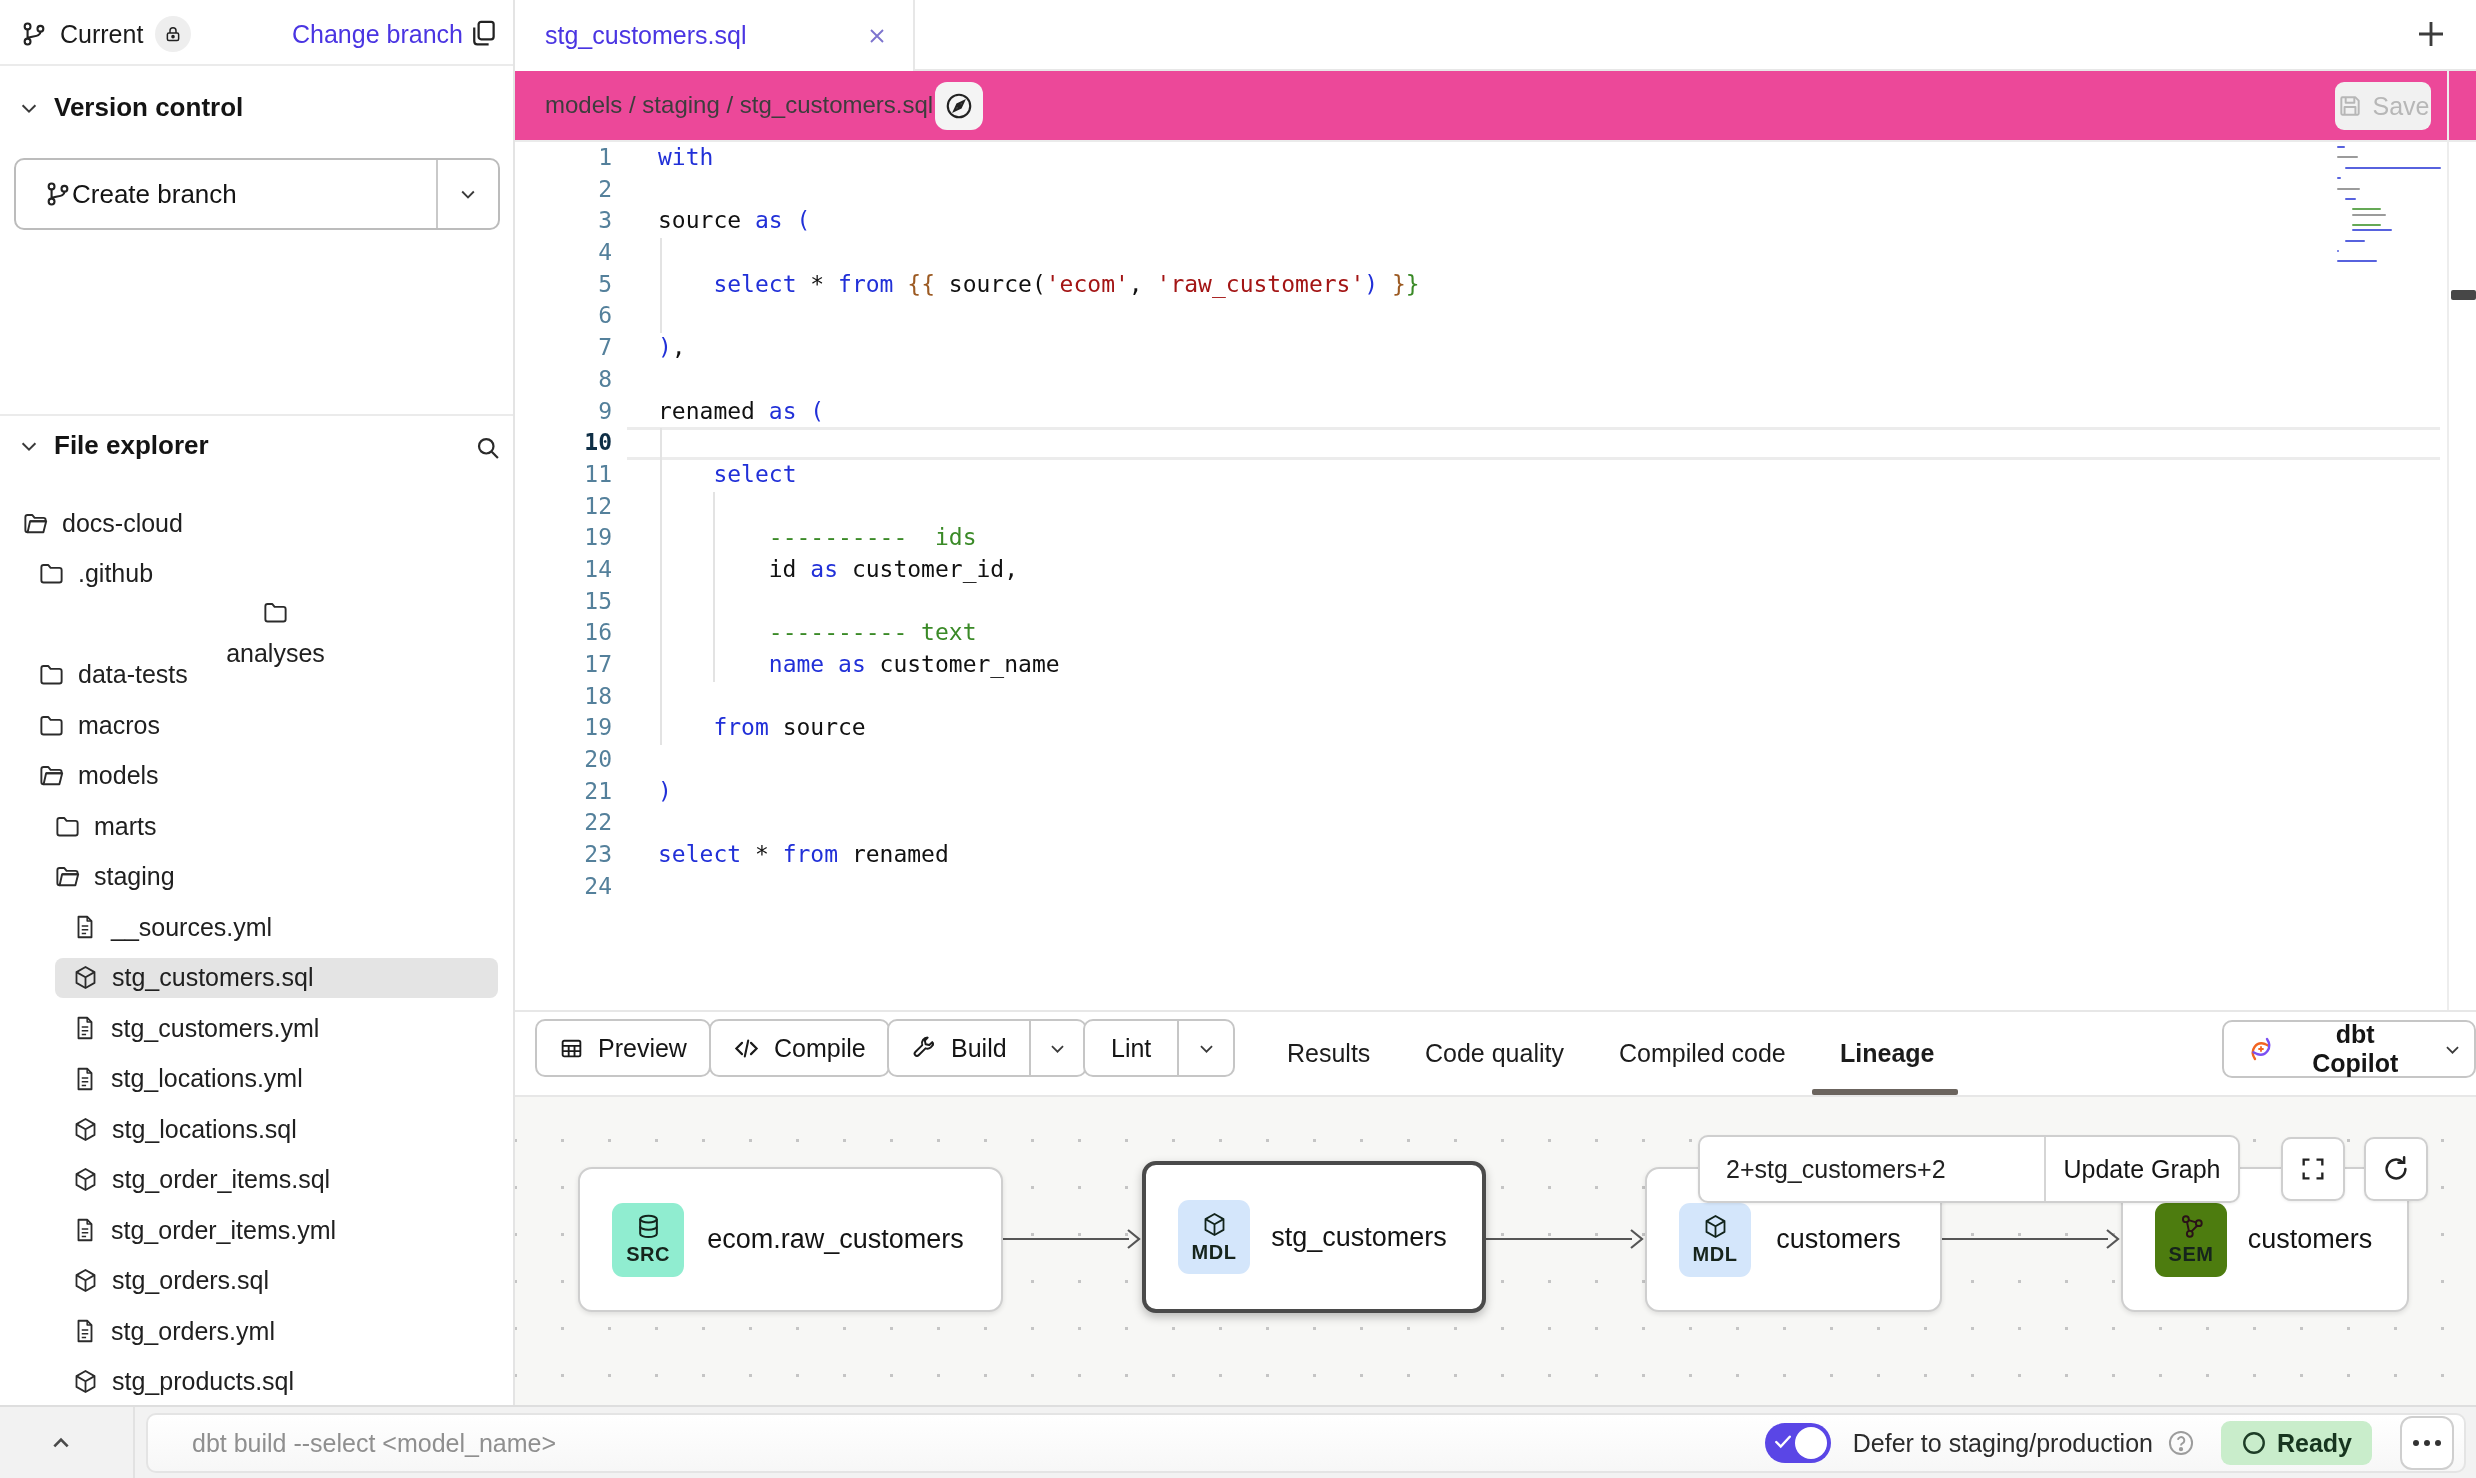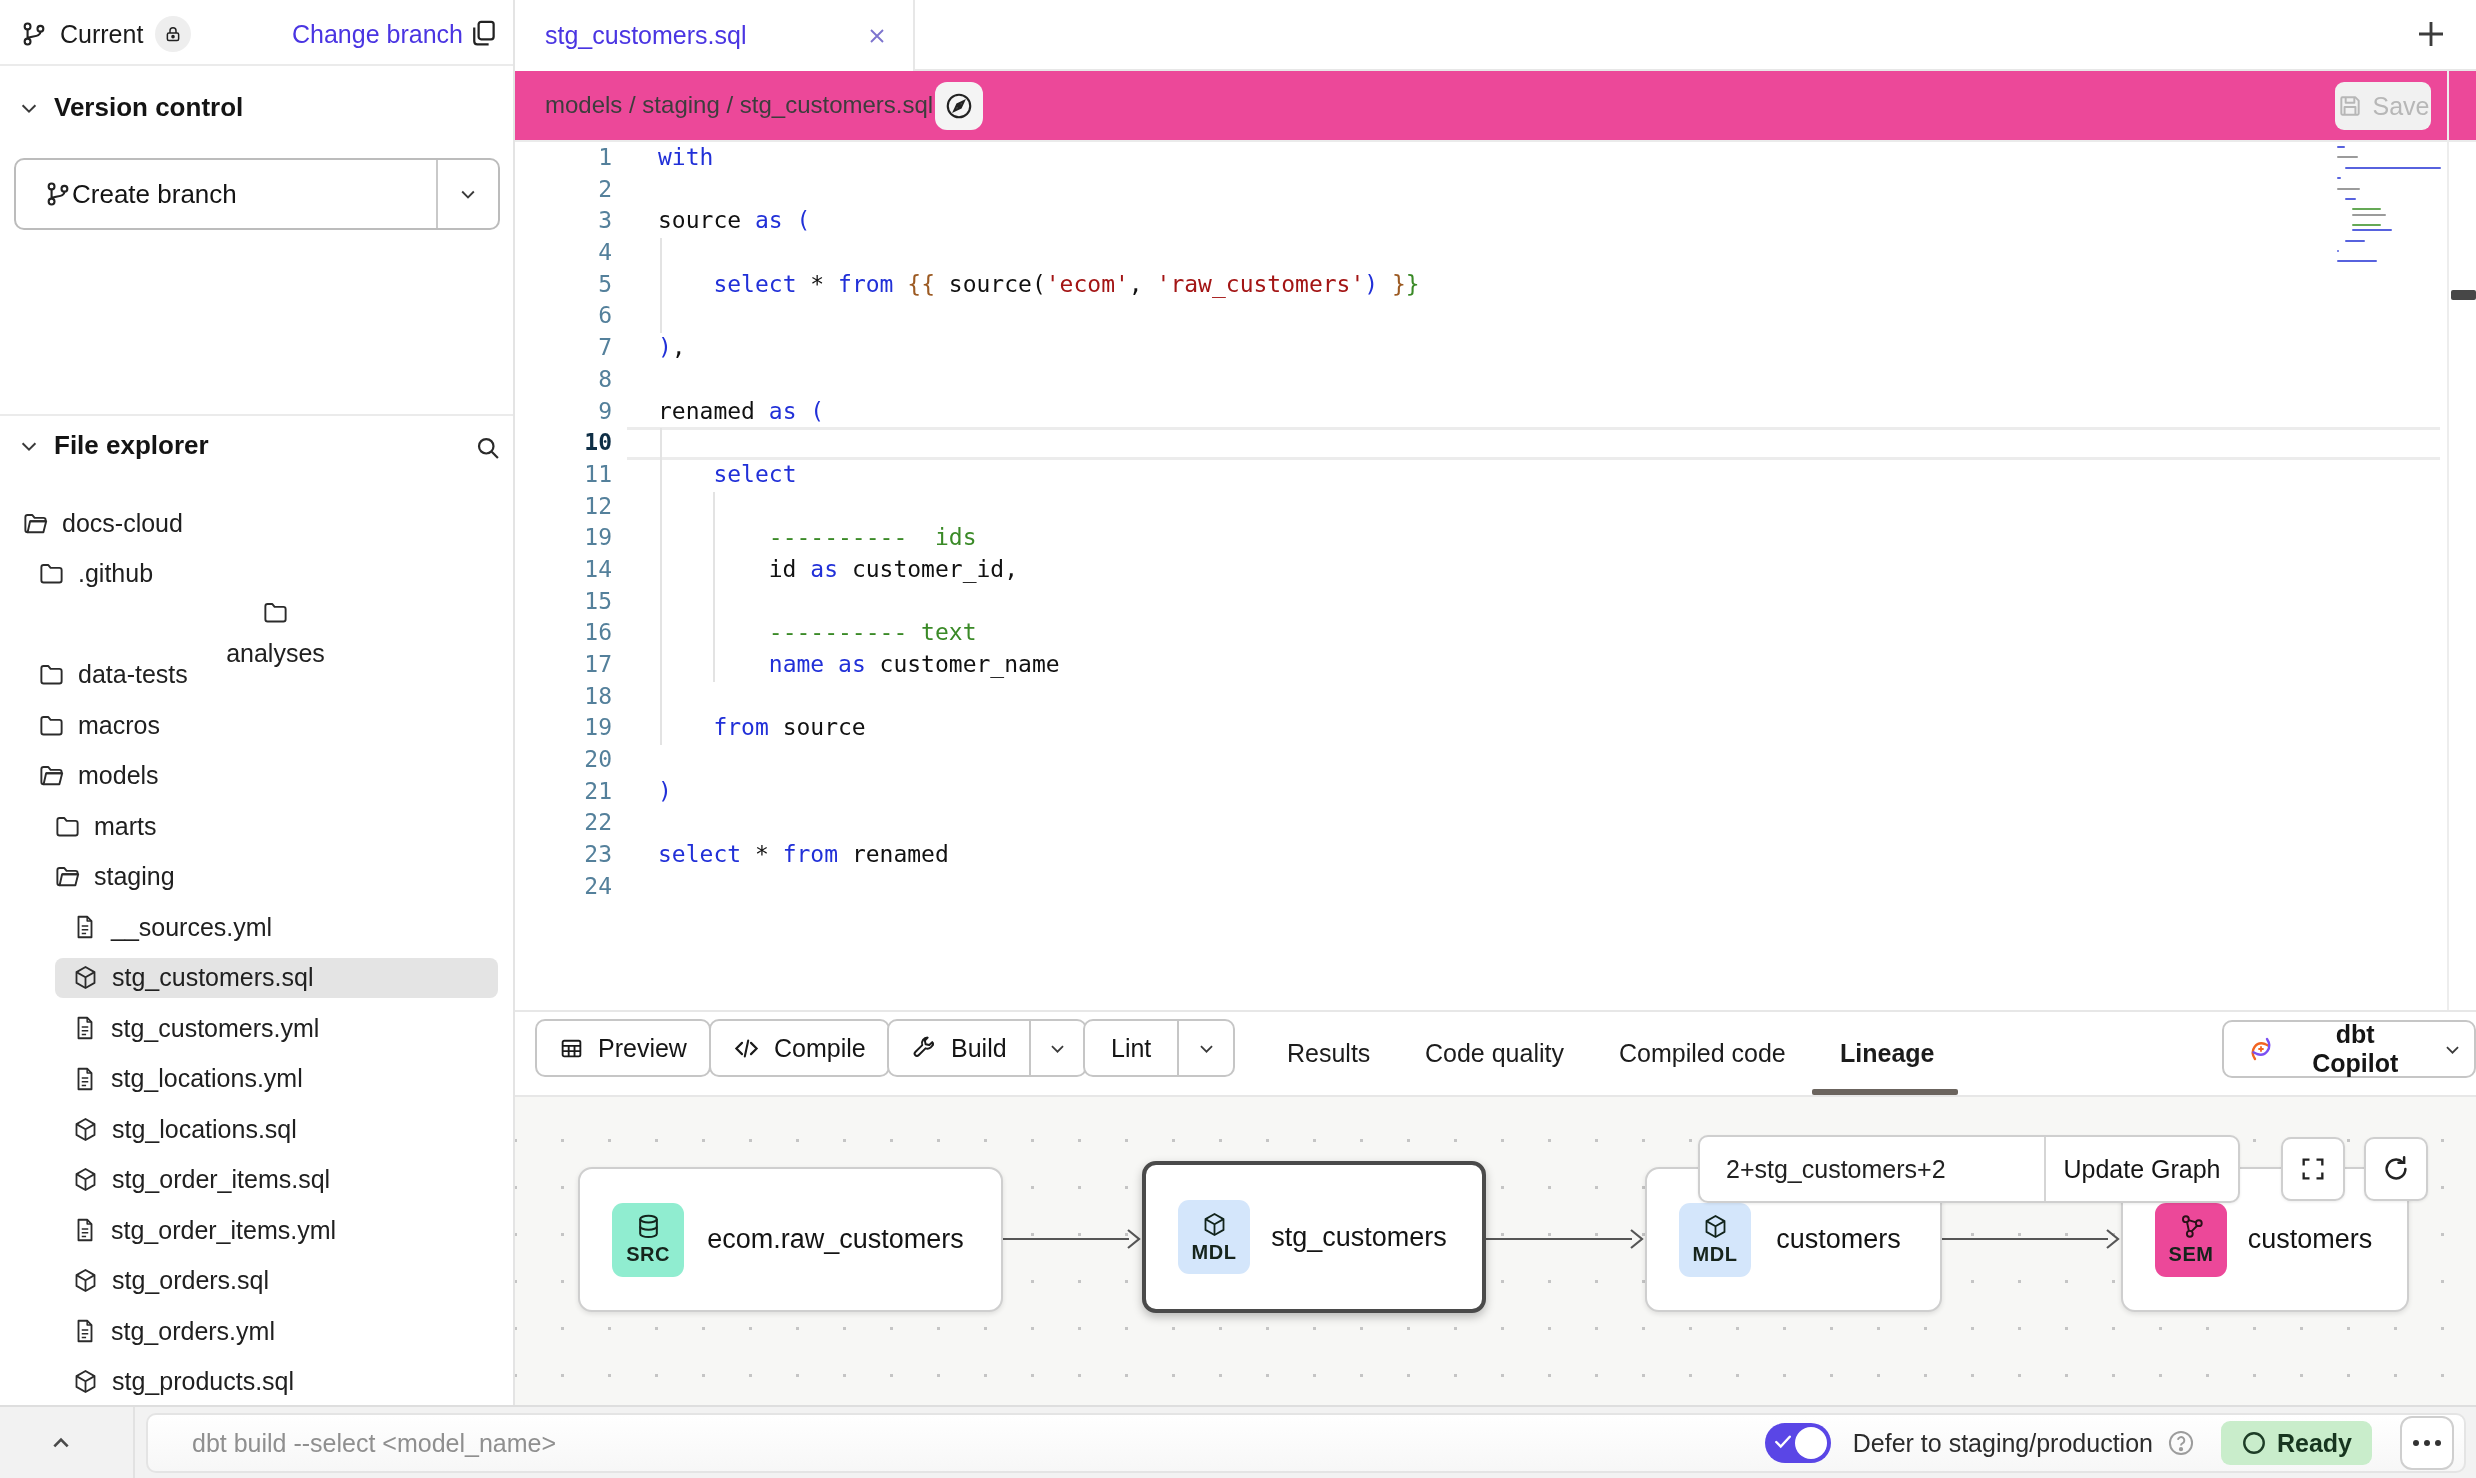--- a/index.html
+++ b/index.html
@@ -89,21 +89,21 @@
   #lineage { position:absolute; left:0; top:1097px; width:100%; height:308px; background:#f7f7f5;
     background-image:radial-gradient(circle,#c5c5c5 1.7px,transparent 2px); background-size:47px 47px; background-position:24px 20px; }
   .lnode { position:absolute; background:#fff; border:2px solid #cfcfcf; border-radius:14px; box-shadow:0 2px 5px rgba(0,0,0,.10); display:flex; align-items:center; cursor:pointer; }
   .lnode.selected { border:4px solid #4a4a4a; box-shadow:0 4px 10px rgba(0,0,0,.25); }
   #node-0 { left:63px;  top:70px; width:425px; height:145px; }
   #node-1 { left:627px; top:64px; width:344px; height:152px; }
   #node-2 { left:1130px; top:70px; width:297px; height:145px; }
   #node-3 { left:1606px; top:70px; width:288px; height:145px; }
   .nbadge { width:72px; height:74px; border-radius:11px; margin-left:32px; display:flex; flex-direction:column; align-items:center; justify-content:center; gap:3px; flex:none; }
   .nbadge .nb-label { font-size:20px; font-weight:600; color:#16241c; letter-spacing:.5px; }
-  .badge-src { background:#90edd0; } .badge-mdl { background:#d4e6fb; } .badge-sem { background:#ec4899; }
+  .badge-src { background:#90edd0; } .badge-mdl { background:#d4e6fb; } .badge-sem { background:#4d7c0f; }
   .nlabel { flex:1; text-align:center; font-size:27px; color:#141414; padding-right:14px; }
   .edge { position:absolute; top:128px; }
 
   #lin-controls { position:absolute; left:1183px; top:38px; width:542px; height:68px; background:#fff; border:2px solid #cfcfcf; border-radius:10px; display:flex; box-shadow:0 1px 3px rgba(0,0,0,.08); }
   #lin-selector { width:344px; border:none; outline:none; background:transparent; font-size:25px; color:#222; padding-left:26px; font-family:inherit; }
   #lin-update { width:196px; border:none; border-left:2px solid #d5d5d5; background:transparent; font-size:25px; color:#151515; font-weight:500; font-family:inherit; cursor:pointer; }
   .lin-iconbtn { position:absolute; top:40px; width:64px; height:64px; background:#fff; border:2px solid #cfcfcf; border-radius:10px; display:flex; align-items:center; justify-content:center; box-shadow:0 1px 3px rgba(0,0,0,.08); cursor:pointer; }
   #lin-fullscreen { left:1766px; } #lin-refresh { left:1849px; }
 
   

